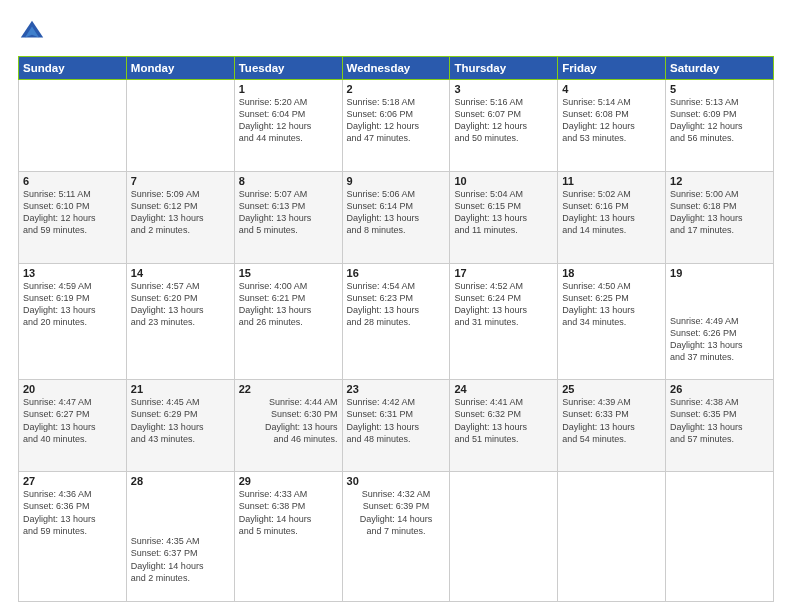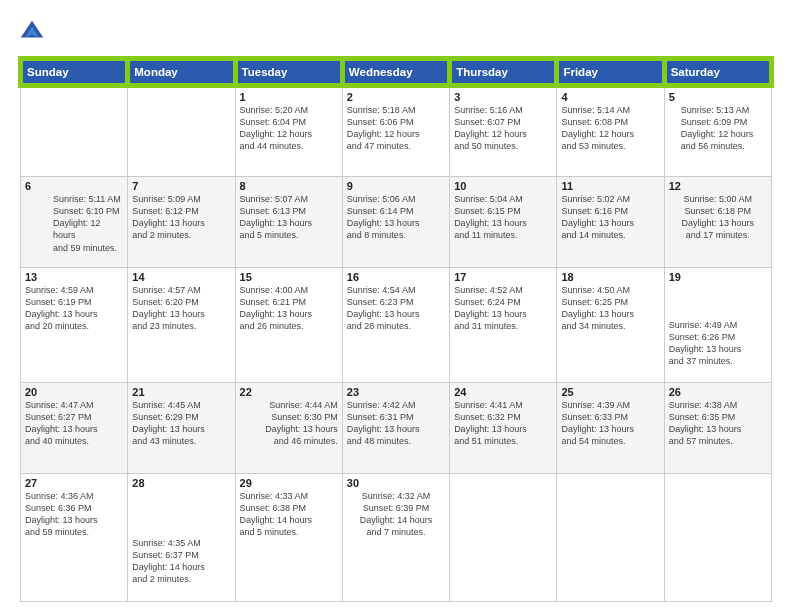--- a/index.html
+++ b/index.html
@@ -61,21 +61,21 @@
       width: 100%;
       table-layout: fixed;
     }
     .calendar th {
       background: #2a5aad;
       color: #fff;
       font-size: 11.5px;
       font-weight: bold;
       padding: 5px 4px;
       text-align: left;
-      border: 5px solid #84cc16;
+      border: 1px solid #84cc16;
     }
     .calendar td {
       border: 1px solid #ccc;
       vertical-align: top;
       padding: 3px 4px;
       font-size: 9.5px;
       color: #333;
       background: #fff;
       height: 82px;
     }
@@ -158,30 +158,30 @@
           </td>
           <td>
             <span class="day-num">4</span>
             <div class="day-info" style="white-space: pre-line;">Sunrise: 5:14 AM
 Sunset: 6:08 PM
 Daylight: 12 hours
 and 53 minutes.</div>
           </td>
           <td>
             <span class="day-num">5</span>
-            <div class="day-info" style="white-space: pre-line; margin-left: 12px;">Sunrise: 5:13 AM
+            <div class="day-info" style="white-space: pre-line;">Sunrise: 5:13 AM
 Sunset: 6:09 PM
 Daylight: 12 hours
 and 56 minutes.</div>
           </td>
         </tr>
         <tr>
           <td>
             <span class="day-num">6</span>
-            <div class="day-info" style="white-space: pre-line; margin-left: 28px;">Sunrise: 5:11 AM
+            <div class="day-info" style="white-space: pre-line;">Sunrise: 5:11 AM
 Sunset: 6:10 PM
 Daylight: 12 hours
 and 59 minutes.</div>
           </td>
           <td>
             <span class="day-num">7</span>
             <div class="day-info" style="white-space: pre-line;">Sunrise: 5:09 AM
 Sunset: 6:12 PM
 Daylight: 13 hours
 and 2 minutes.</div>
@@ -209,21 +209,21 @@
           </td>
           <td>
             <span class="day-num">11</span>
             <div class="day-info" style="white-space: pre-line;">Sunrise: 5:02 AM
 Sunset: 6:16 PM
 Daylight: 13 hours
 and 14 minutes.</div>
           </td>
           <td>
             <span class="day-num">12</span>
-            <div class="day-info" style="white-space: pre-line; text-align: center;">Sunrise: 5:00 AM
+            <div class="day-info" style="white-space: pre-line;">Sunrise: 5:00 AM
 Sunset: 6:18 PM
 Daylight: 13 hours
 and 17 minutes.</div>
           </td>
         </tr>
         <tr>
           <td>
             <span class="day-num">13</span>
             <div class="day-info" style="white-space: pre-line;">Sunrise: 4:59 AM
 Sunset: 6:19 PM

